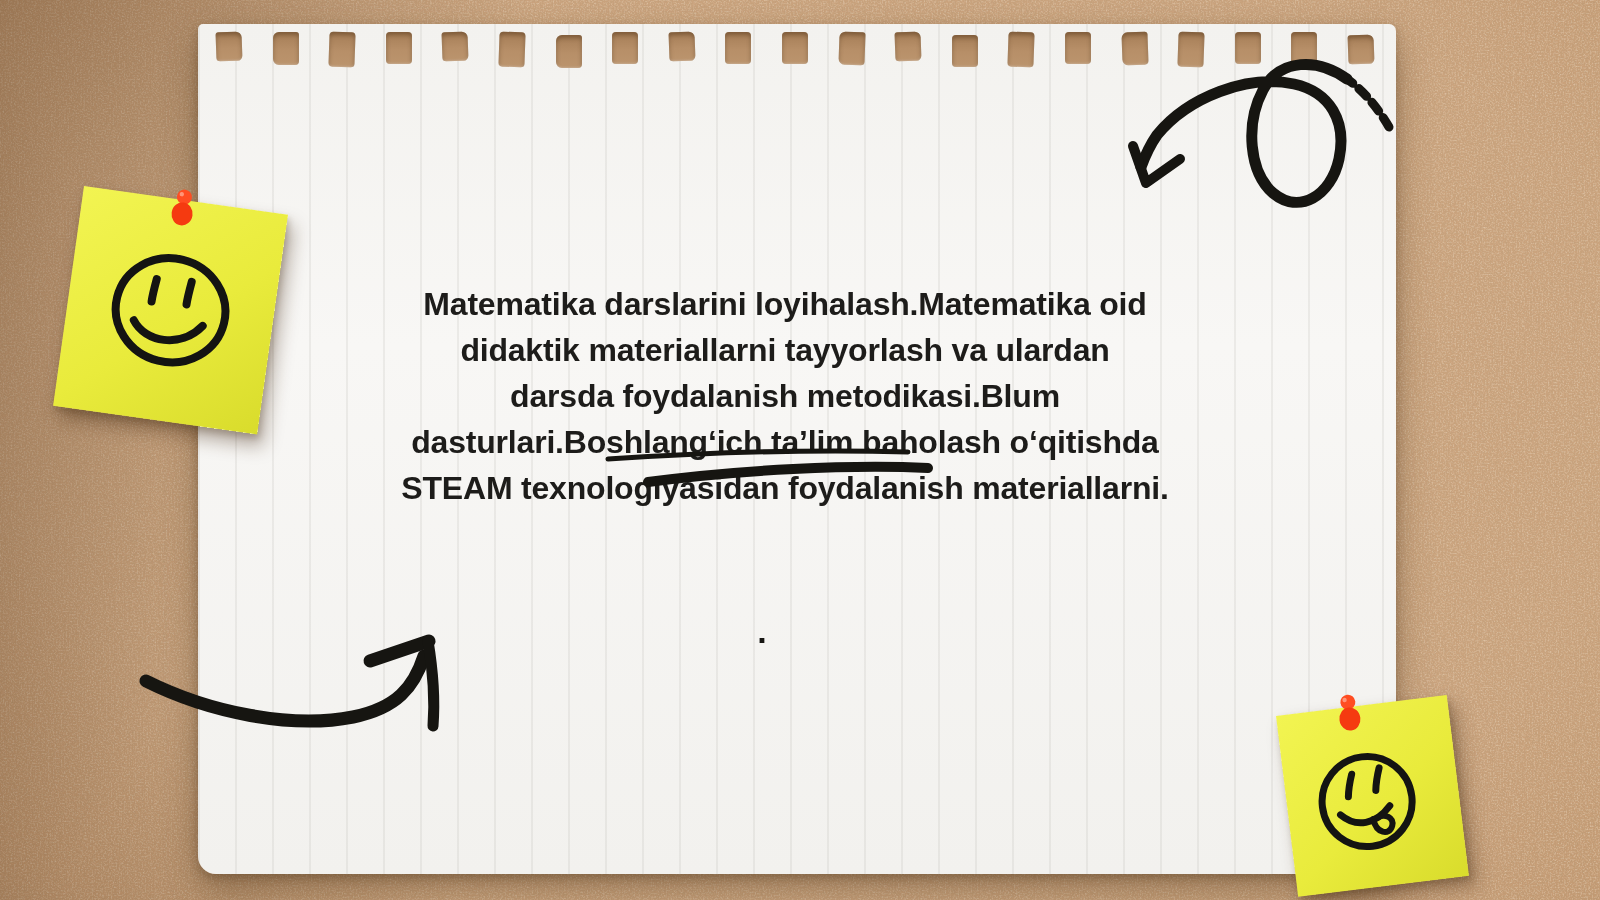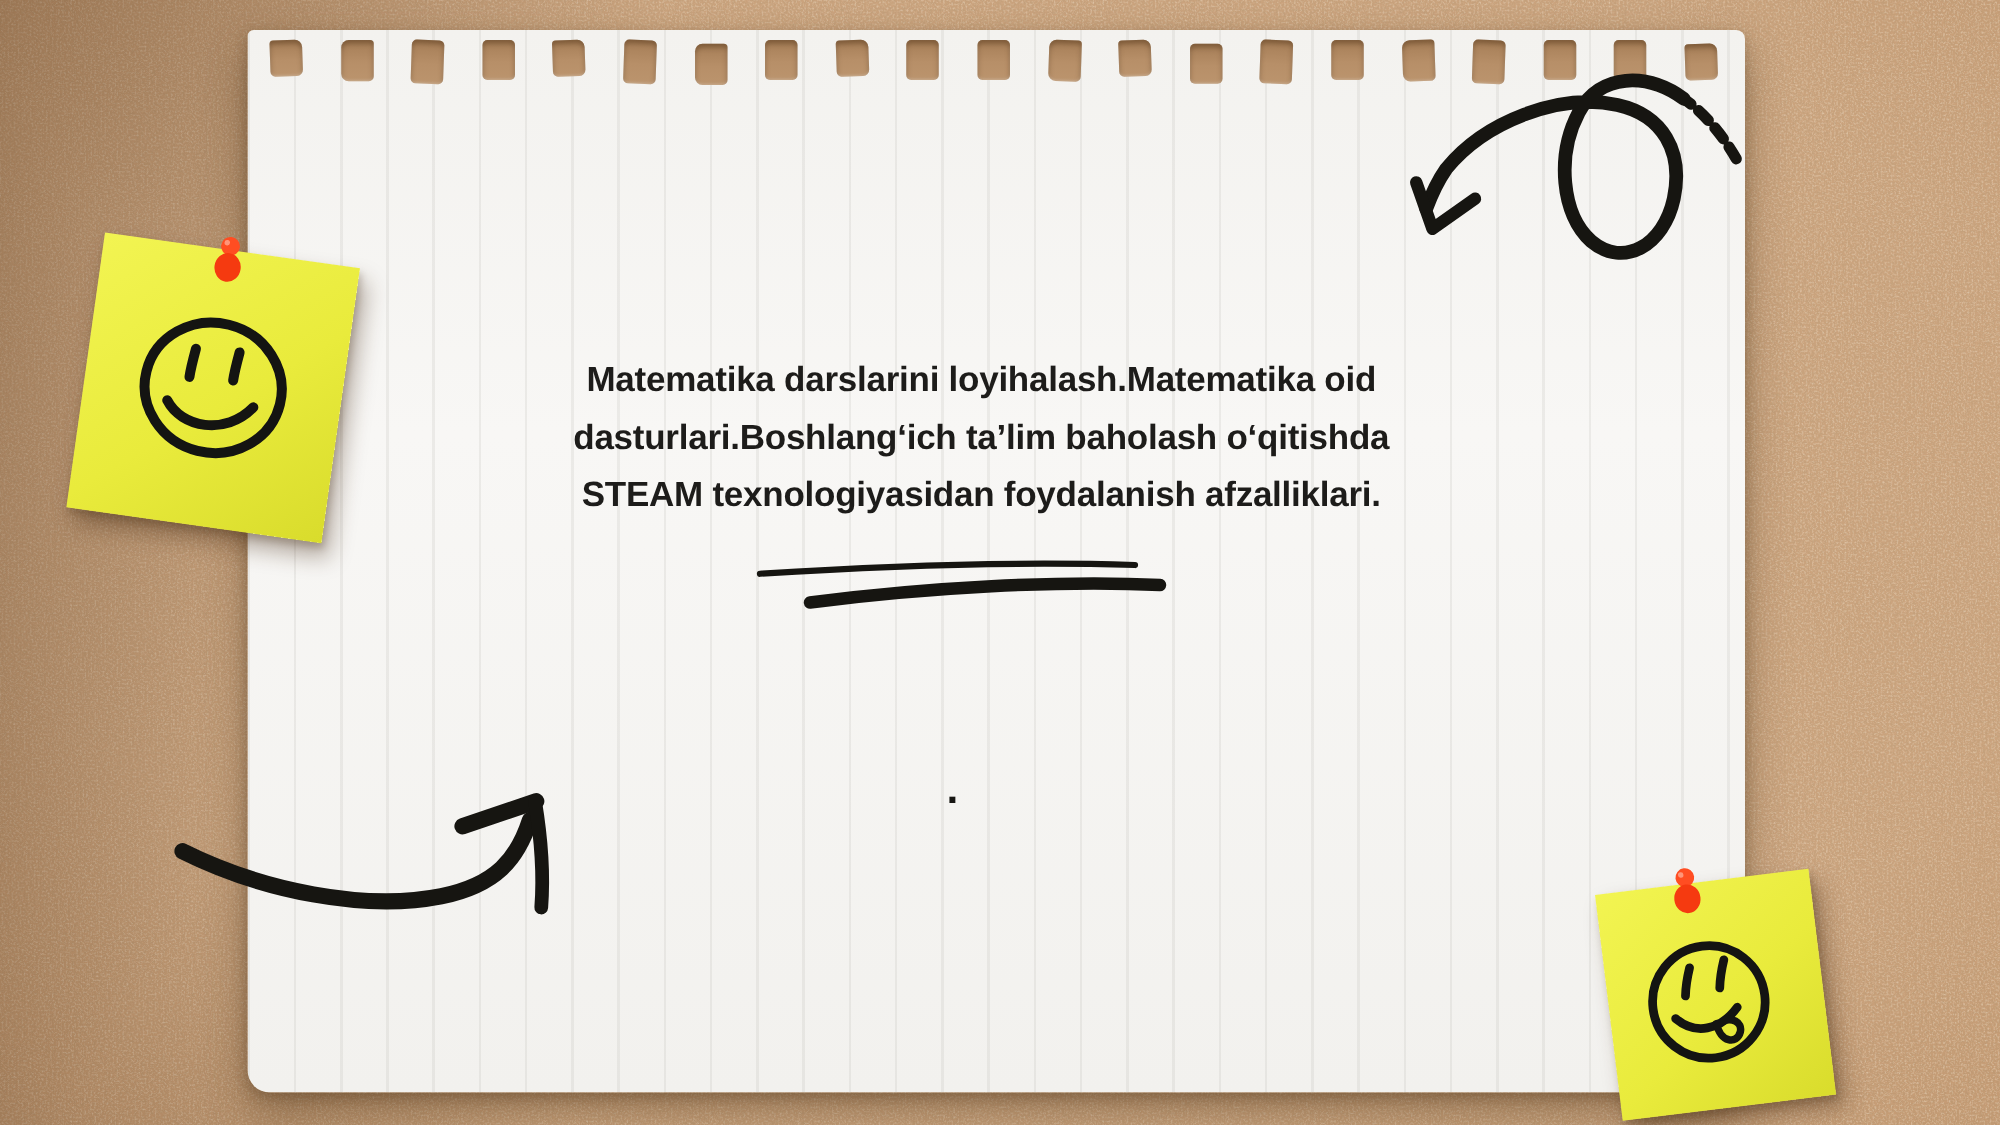--- a/index.html
+++ b/index.html
@@ -39,21 +39,21 @@
   }
   .holes span:nth-child(3n){height:35px;transform:rotate(2deg);}
   .holes span:nth-child(4n+1){height:29px;transform:rotate(-2deg);border-radius:3px 6px 5px 4px;}
   .holes span:nth-child(5n+2){height:33px;border-radius:6px 3px 4px 6px;}
   .holes span:nth-child(7n){margin-top:3px;}
 
   
   .title-block{
     position:absolute;left:190px;top:281px;width:1190px;
     text-align:center;color:#1d1c1a;font-weight:700;
-    font-size:28px;line-height:46px;letter-spacing:-0.2px;
+    font-size:32px;line-height:46px;letter-spacing:-0.2px;
   }
   .stray-dot{
     position:absolute;left:742px;top:612px;width:40px;height:46px;
     color:#171613;font-weight:700;font-size:34px;text-align:center;
   }
 
   
   .ink-overlay{position:absolute;inset:0;pointer-events:none;}
 
   
@@ -114,22 +114,24 @@
         <span></span>
         <span></span>
         <span></span>
         <span></span>
         <span></span>
     </div>
   </div>
 
   <div class="title-block">
     <div>Matematika darslarini loyihalash.Matematika oid</div>
+    <div>didaktik materiallarni tayyorlash va ulardan</div>
+    <div>darsda foydalanish metodikasi.Blum</div>
     <div>dasturlari.Boshlangʻich taʼlim baholash oʻqitishda</div>
-    <div>STEAM texnologiyasidan foydalanish afzalliklari.</div>
+    <div>STEAM texnologiyasidan foydalanish materiallarni.</div>
   </div>
   <div class="stray-dot">.</div>
 
   <svg class="ink-overlay" width="1600" height="900" viewBox="0 0 1600 900" aria-hidden="true">
     <g fill="none" stroke="#161511" stroke-linecap="round" stroke-linejoin="round">
 
       <path d="M 608 459 C 700 453 810 449 908 452" stroke-width="5"></path>
       <path d="M 648 482 C 740 470 850 464 928 468" stroke-width="10"></path>
 
       <g>

